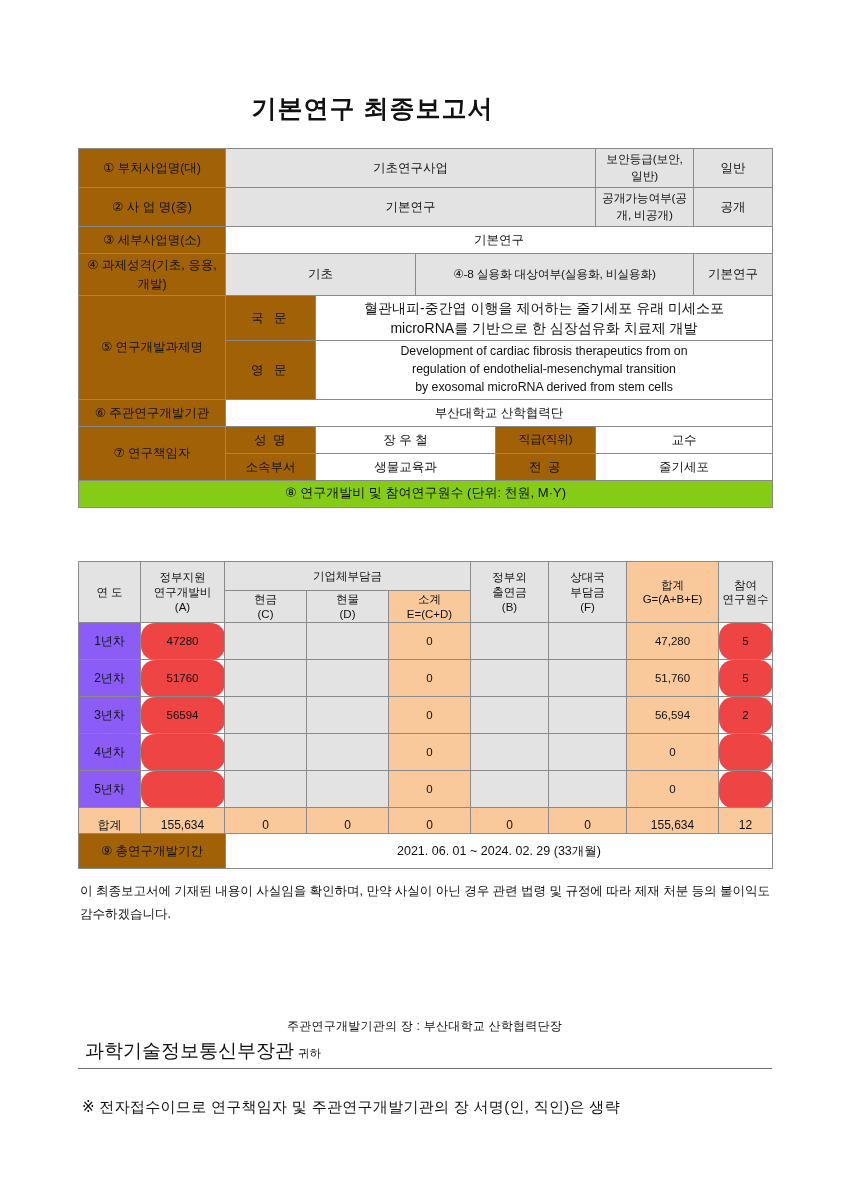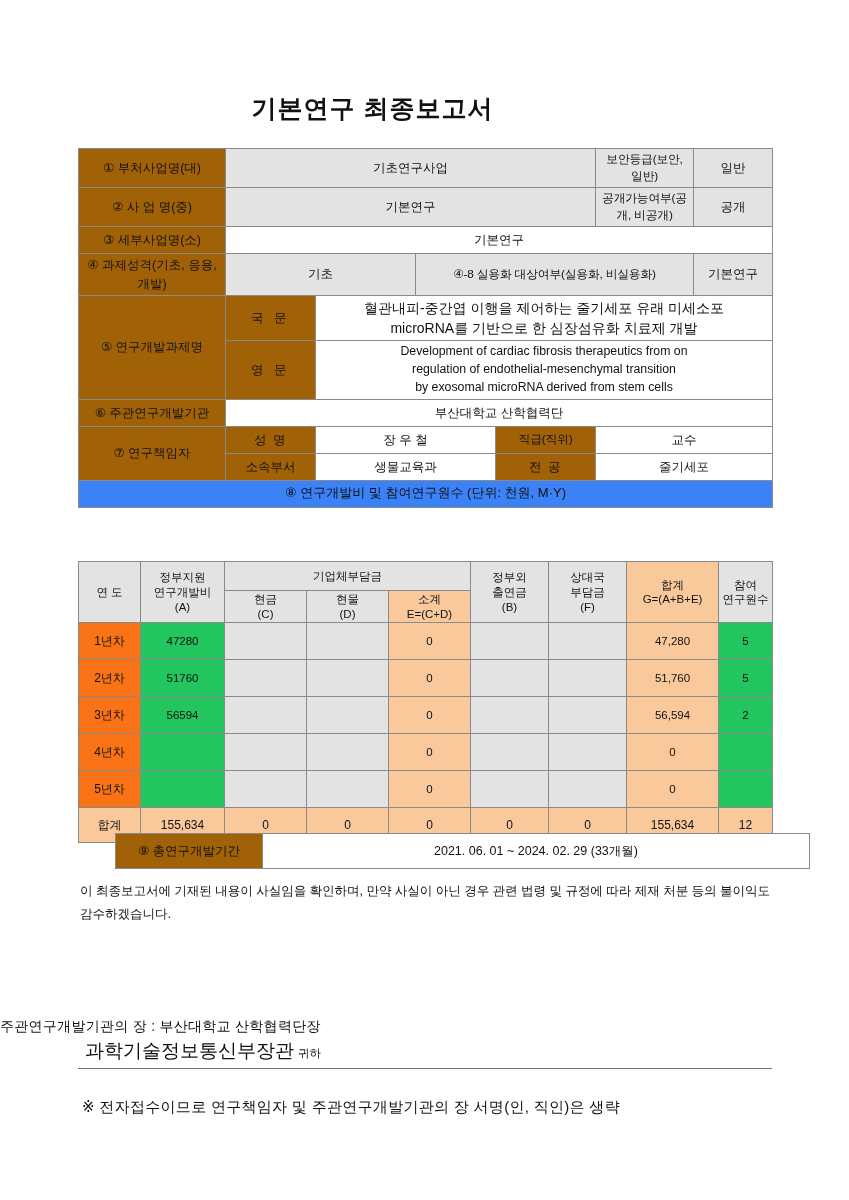--- a/index.html
+++ b/index.html
@@ -72,21 +72,21 @@
     letter-spacing: -0.2px;
   }
   .title-ko, .title-en {
     line-height: 1.62;
     font-size: 14px;
   }
   .title-en {
     font-size: 12.3px;
   }
   .sec-head {
-    background: #3b82f6;
+    background: #84cc16;
     font-size: 13px;
     height: 28px;
   }
 
   
   .budget-table {
     position: absolute;
     left: 78px;
     top: 561px;
     width: 694px;
@@ -104,39 +104,38 @@
     line-height: 1.28;
   }
   .bh {
     background: #e3e3e3;
     height: 26px;
   }
   .bh-or {
     background: #f9c99c;
   }
   .brow-lbl {
-    background: #f97316;
+    background: #8b5cf6;
     height: 34px;
     font-size: 12px;
   }
-  .cell-white { background: #22c55e; }
+  .cell-white { background: #ef4444; border-radius: 14px; }
   .cell-gray  { background: #e3e3e3; }
   .cell-or    { background: #f9c99c; }
   .total-row td { background: #f9c99c; height: 32px; font-size: 12px; }
 
   
   .period-table {
     position: absolute;
     left: 78px;
     top: 833px;
     width: 694px;
     border-collapse: collapse;
     table-layout: fixed;
     font-size: 12.5px;
-    margin-left: 37px;
   }
   .period-table td {
     border: 1px solid #8a8a8a;
     text-align: center;
     vertical-align: middle;
     height: 30px;
     padding: 2px 4px;
   }
 
   
@@ -165,21 +164,22 @@
     left: 0; top: 979px;
     width: 849px;
     text-align: center;
     font-size: 12.8px;
     letter-spacing: 0.05em;
   }
   .sig-org {
     position: absolute;
     left: 0; top: 1018px;
     width: 849px;
-    font-size: 14px;
+    text-align: center;
+    font-size: 12px;
     letter-spacing: 0.02em;
   }
   .ministry {
     position: absolute;
     left: 85px;
     top: 1038px;
     font-size: 19px;
     font-weight: normal;
     letter-spacing: 0px;
   }

